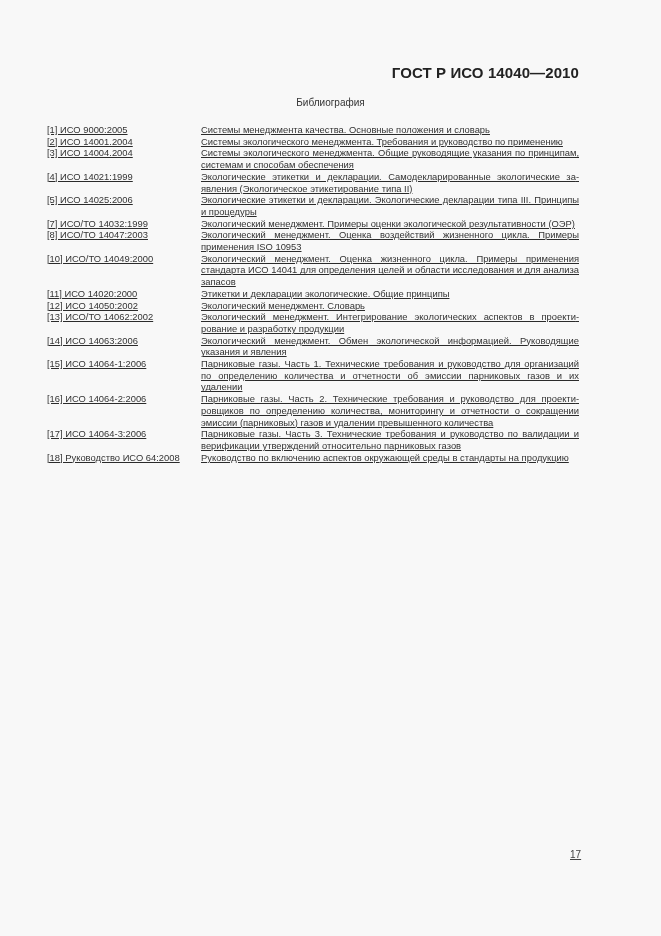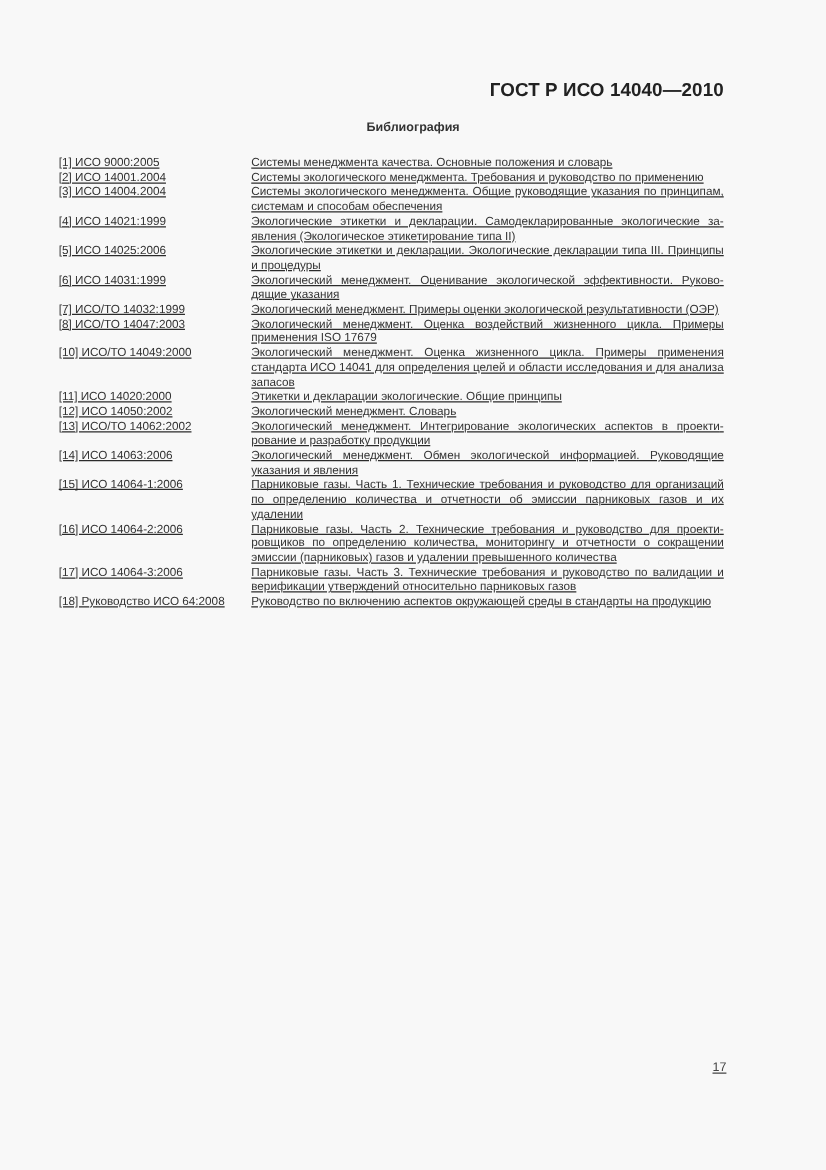--- a/index.html
+++ b/index.html
@@ -24,21 +24,21 @@
       letter-spacing: 0.1px;
       color: #222;
     }
     .section-title {
       position: absolute;
       top: 97px;
       left: 0;
       width: 661px;
       text-align: center;
       font-size: 10px;
-      font-weight: bold;
+      font-weight: normal;
       color: #333;
       padding-left: 16px;
       box-sizing: border-box;
     }
     .section-title span {
       display: inline-block;
       margin-left: 0px;
       position: relative;
       left: -8px;
     }
@@ -102,30 +102,26 @@
     </li>
   <li class="bib-item">
       <span class="bib-ref">[4] ИСО 14021:1999</span>
       <span class="bib-title">Экологические этикетки и декларации. Самодекларированные экологические за­явления (Экологическое этикетирование типа II)</span>
     </li>
   <li class="bib-item">
       <span class="bib-ref">[5] ИСО 14025:2006</span>
       <span class="bib-title">Экологические этикетки и декларации. Экологические декларации типа III. Прин­ципы и процедуры</span>
     </li>
   <li class="bib-item">
-      <span class="bib-ref">[6] ИСО 14031:1999</span>
-      <span class="bib-title">Экологический менеджмент. Оценивание экологической эффективности. Руково­дящие указания</span>
-    </li>
-  <li class="bib-item">
       <span class="bib-ref">[7] ИСО/ТО 14032:1999</span>
       <span class="bib-title">Экологический менеджмент. Примеры оценки экологической результативности (ОЭР)</span>
     </li>
   <li class="bib-item">
       <span class="bib-ref">[8] ИСО/ТО 14047:2003</span>
-      <span class="bib-title">Экологический менеджмент. Оценка воздействий жизненного цикла. Примеры применения ISO 17679</span>
+      <span class="bib-title">Экологический менеджмент. Оценка воздействий жизненного цикла. Примеры применения ISO 10953</span>
     </li>
   <li class="bib-item">
       <span class="bib-ref">[10] ИСО/ТО 14049:2000</span>
       <span class="bib-title">Экологический менеджмент. Оценка жизненного цикла. Примеры применения стандарта ИСО 14041 для определения целей и области исследования и для ана­лиза запасов</span>
     </li>
   <li class="bib-item">
       <span class="bib-ref">[11] ИСО 14020:2000</span>
       <span class="bib-title">Этикетки и декларации экологические. Общие принципы</span>
     </li>
   <li class="bib-item">

